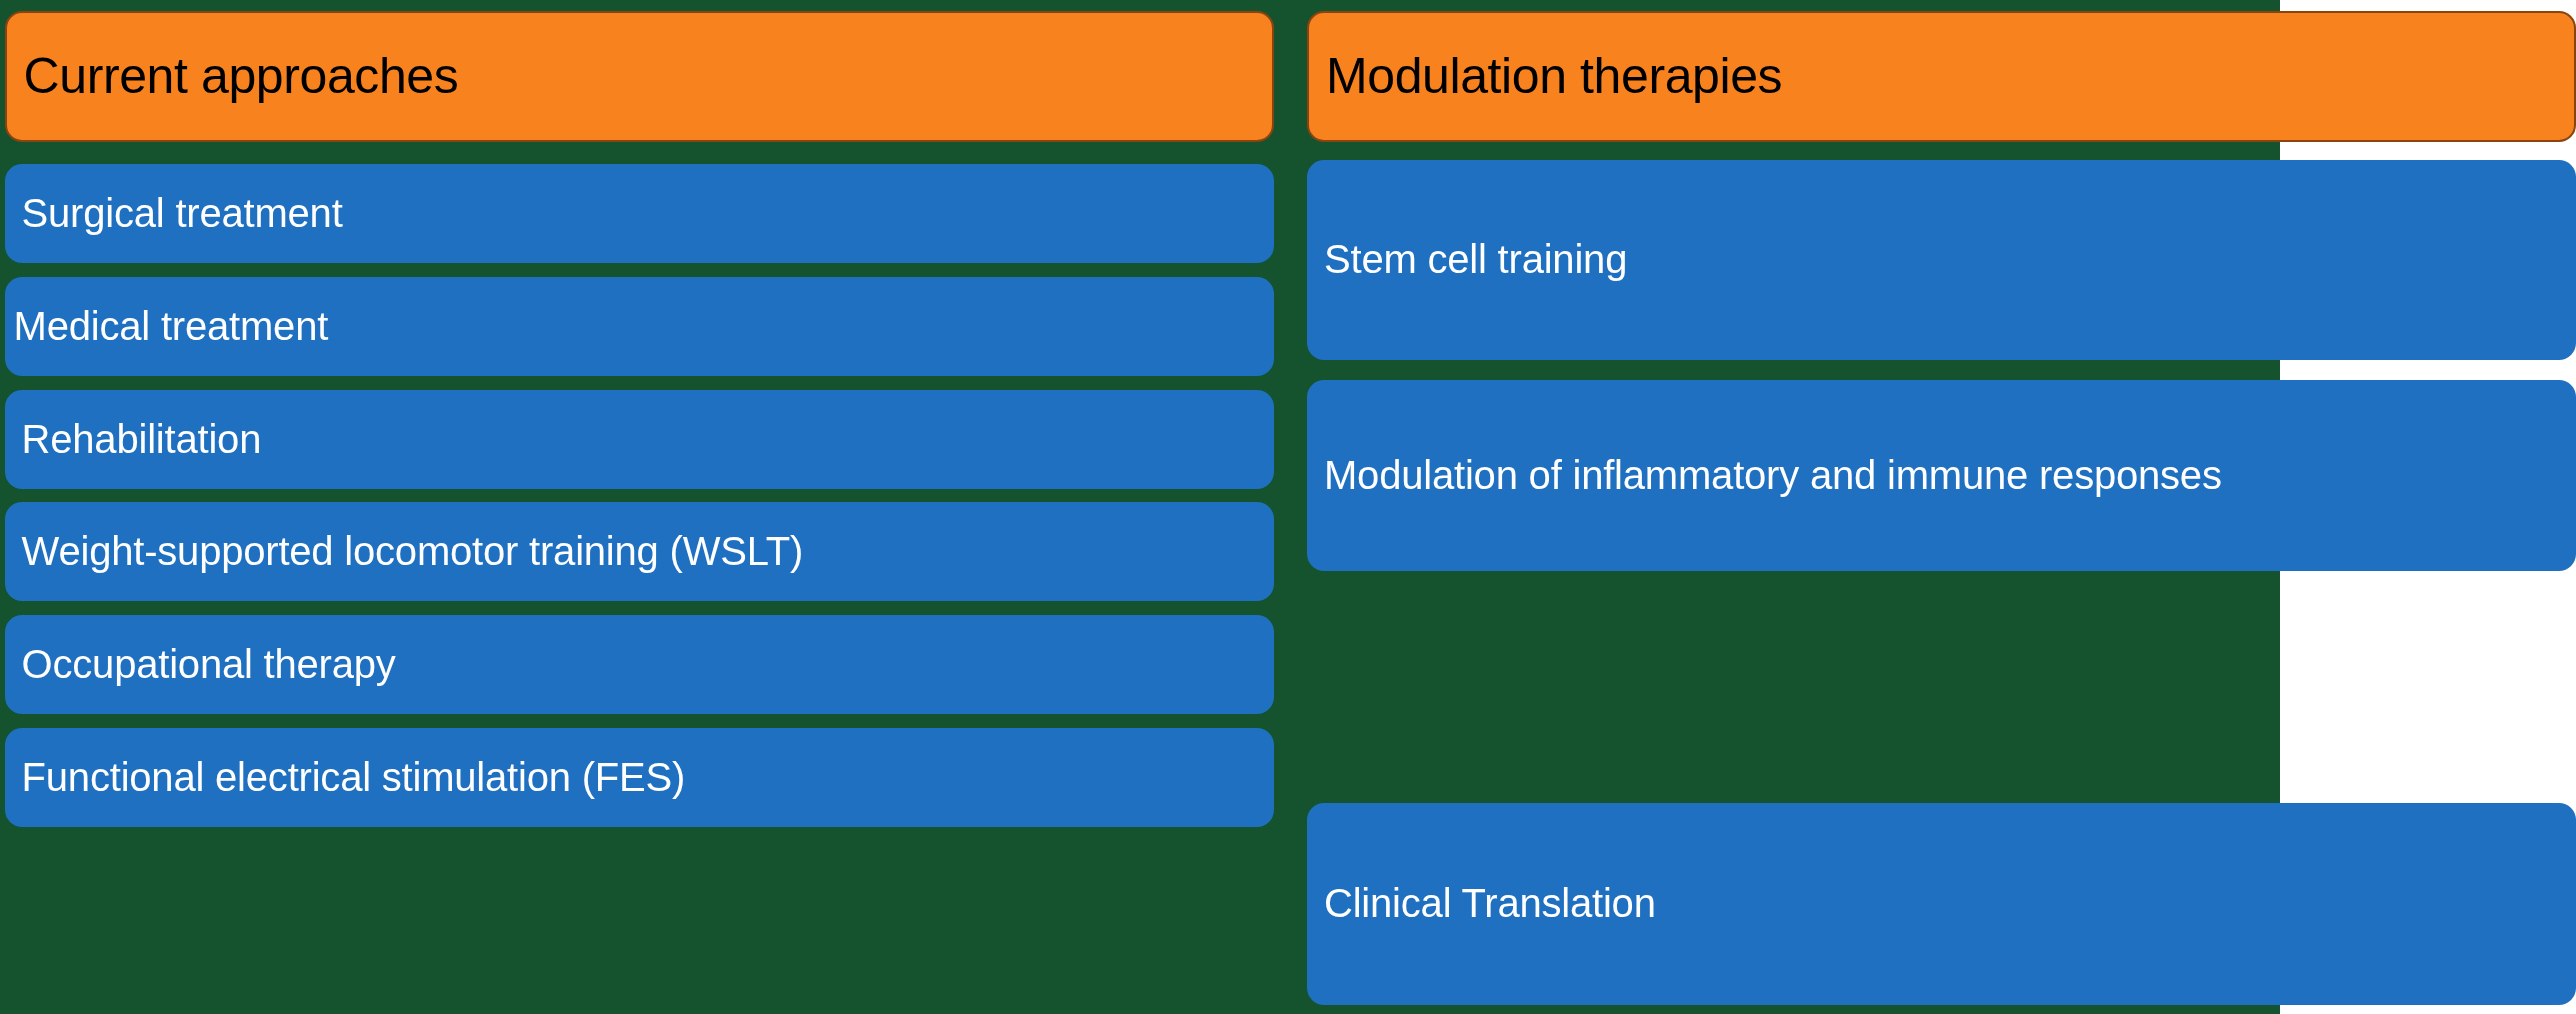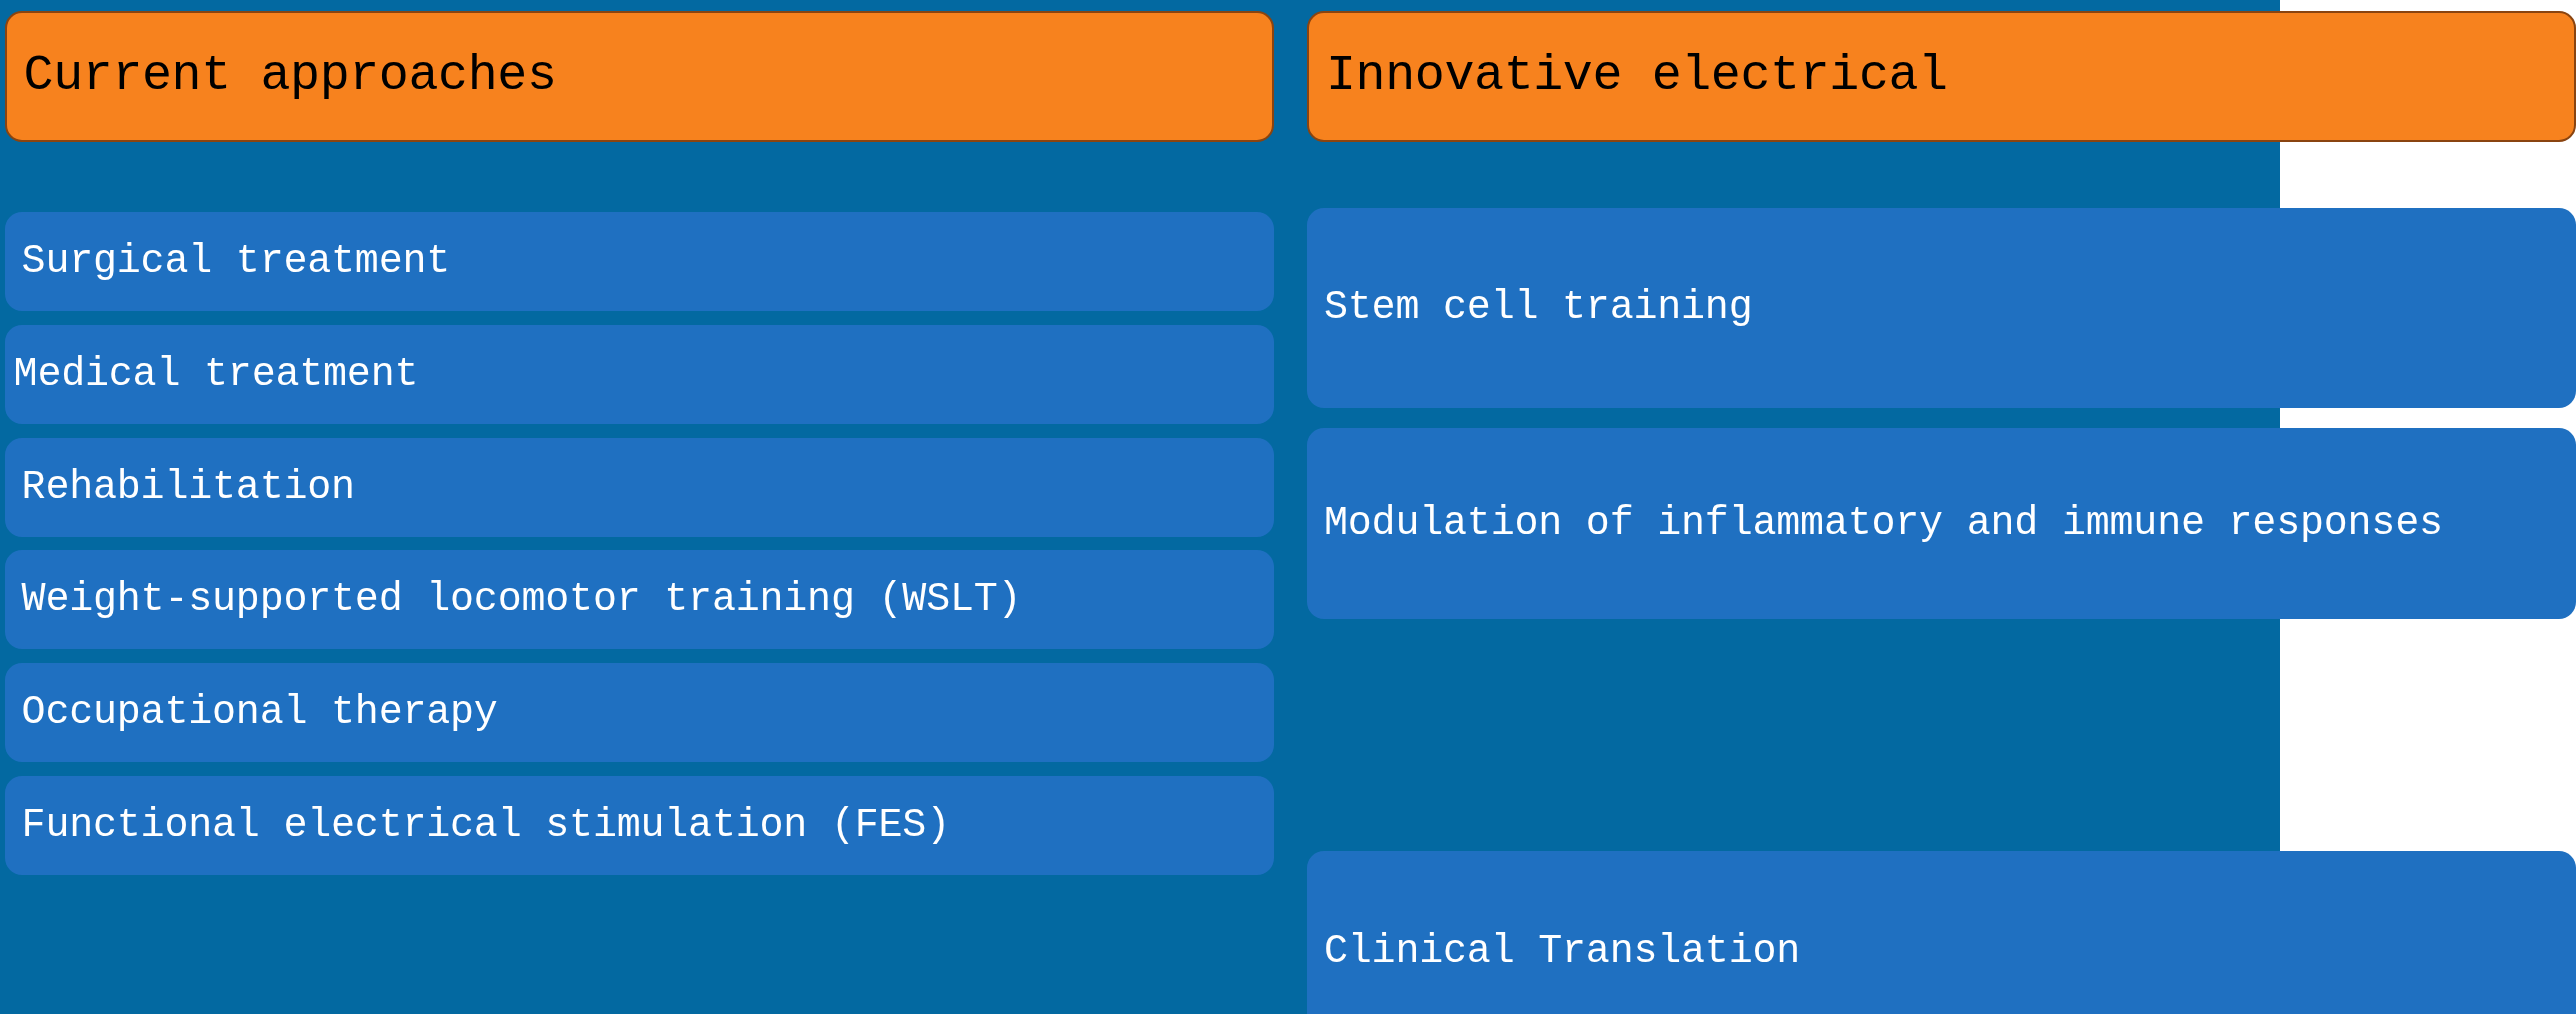--- a/index.html
+++ b/index.html
@@ -12,22 +12,21 @@
     width: 2576px;
     height: 1015px;
     font-family: "Liberation Sans", sans-serif;
     overflow: hidden;
   }
 
   #diagram {
     position: relative;
     width: 2280px;
     height: 1015px;
-    background: #0369a1;
-    font-family: Liberation Mono, monospace;
+    background: #14532d;
   }
 
   .column {
     position: absolute;
     top: 0;
     height: 1015px;
   }
 
   #column-left  { left: 0px;    width: 1278px; }
   #column-right { left: 1307px; width: 1269px; }
@@ -60,21 +59,20 @@
   .item-box {
     position: absolute;
     box-sizing: border-box;
     background: #1F70C1;
     border: none;
     border-radius: 17px;
     display: flex;
     align-items: center;
     padding: 0 17px;
     color: #ffffff;
-    margin-top: 48px;
   }
   .item-box .box-text {
     font-size: 40px;
     line-height: 1.18;
     font-weight: 400;
     letter-spacing: -0.2px;
     color: #ffffff;
   }
 
   
@@ -128,21 +126,21 @@
 
     <div class="item-box" id="left-item-5">
       <span class="box-text">Functional electrical stimulation (FES)</span>
     </div>
 
   </div>
 
   <div class="column" id="column-right">
 
     <div class="header-box">
-      <span class="box-text">Innovative electrical</span>
+      <span class="box-text">Modulation therapies</span>
     </div>
 
     <div class="item-box" id="right-item-0">
       <span class="box-text">Stem cell training</span>
     </div>
 
     <div class="item-box" id="right-item-1">
       <span class="box-text">Modulation of inflammatory and immune responses</span>
     </div>
 

